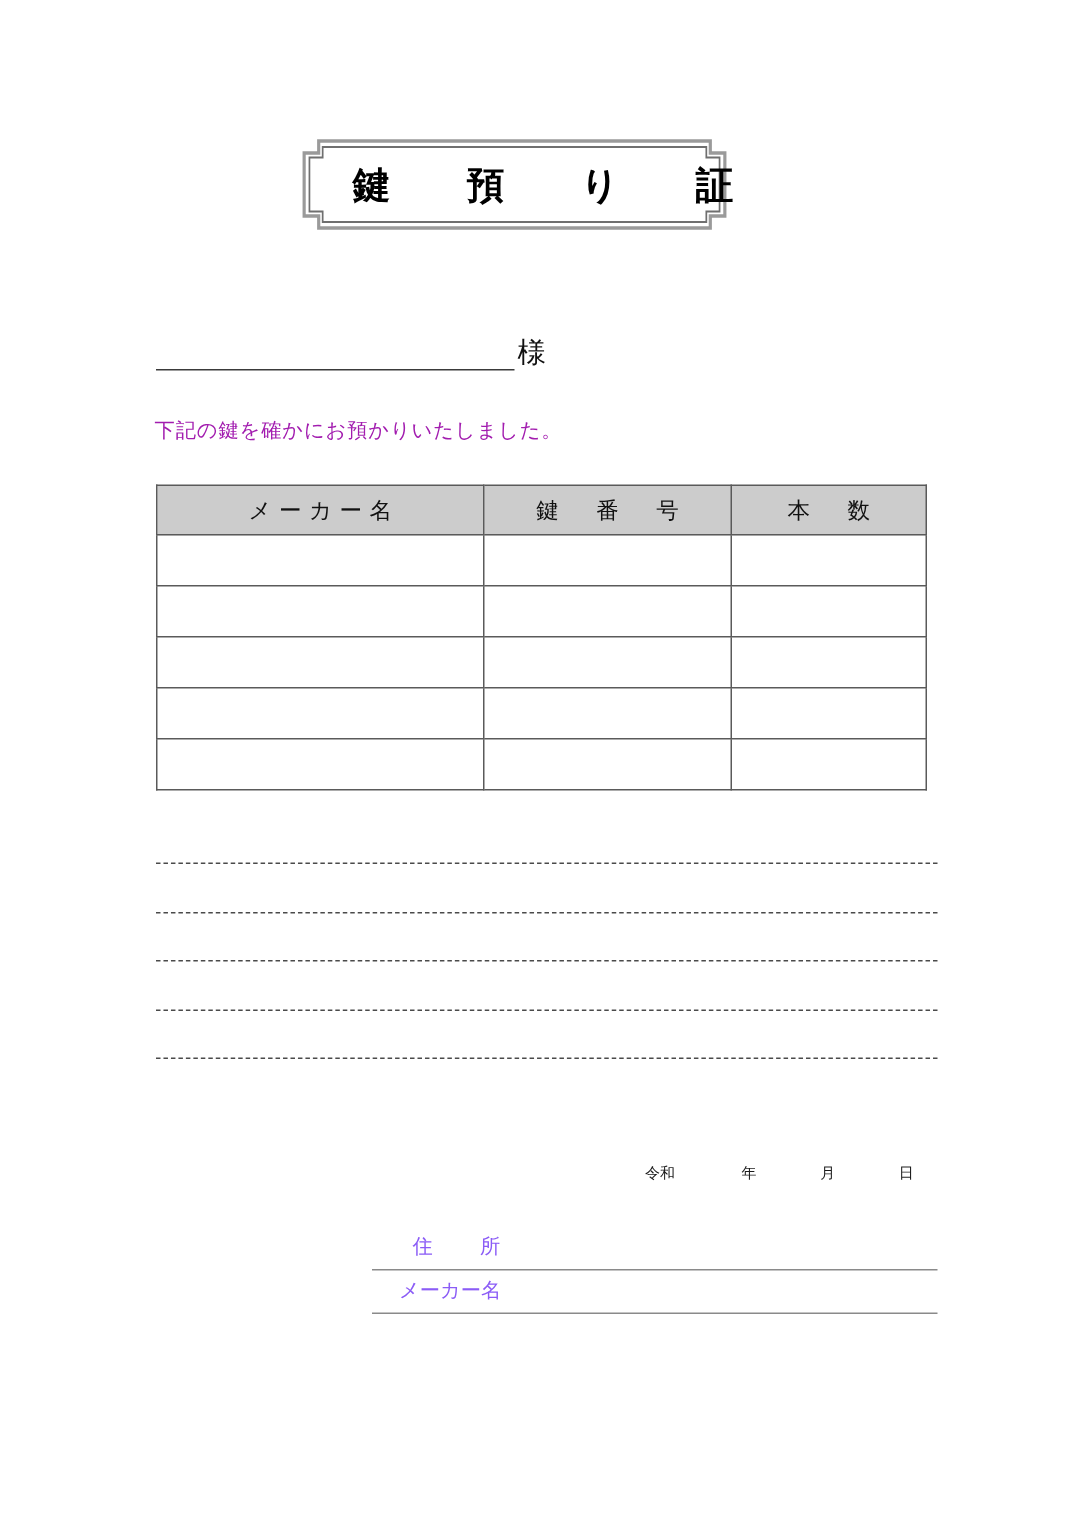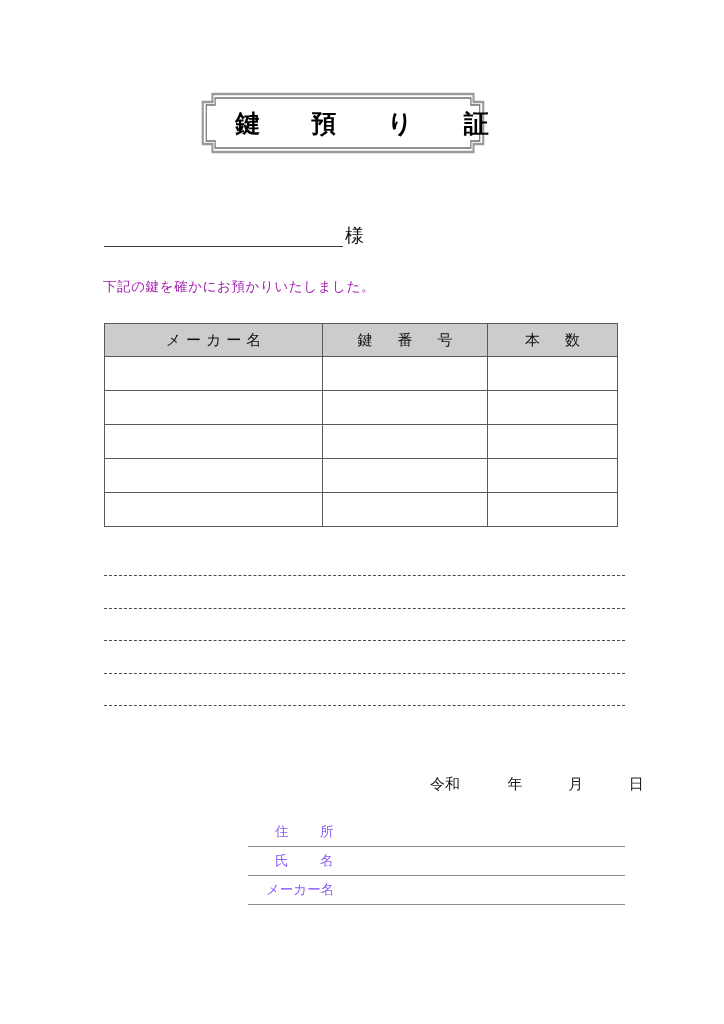--- a/index.html
+++ b/index.html
@@ -134,21 +134,21 @@
     border-top: 1.4px dashed #4a4a4a;
     margin-bottom: 31.5px;
   }
   .note-line:last-child { margin-bottom: 0; }
 
   
   .date-line {
     position: absolute;
     left: 430px;
     top: 775px;
-    font-size: 15px;
+    font-size: 10px;
     color: #1a1a1a;
     white-space: nowrap;
   }
   .date-line .seg { display: inline-block; }
   .date-gap-lg { display: inline-block; width: 38px; }
   .date-gap-md { display: inline-block; width: 36px; }
 
   
   .sign-block {
     position: absolute;
@@ -256,20 +256,17 @@
     <span class="seg">月</span>
     <span class="date-gap-md"></span>
     <span class="seg">日</span>
   </div>
 
   <div class="sign-block">
     <div class="sign-row">
       <span class="sign-label lbl-sp">住　所</span>
     </div>
     <div class="sign-row">
-      <span class="sign-label lbl-sp">氏　名</span>
-    </div>
-    <div class="sign-row">
       <span class="sign-label">メーカー名</span>
     </div>
   </div>
 
 </div>
 
 </body></html>

